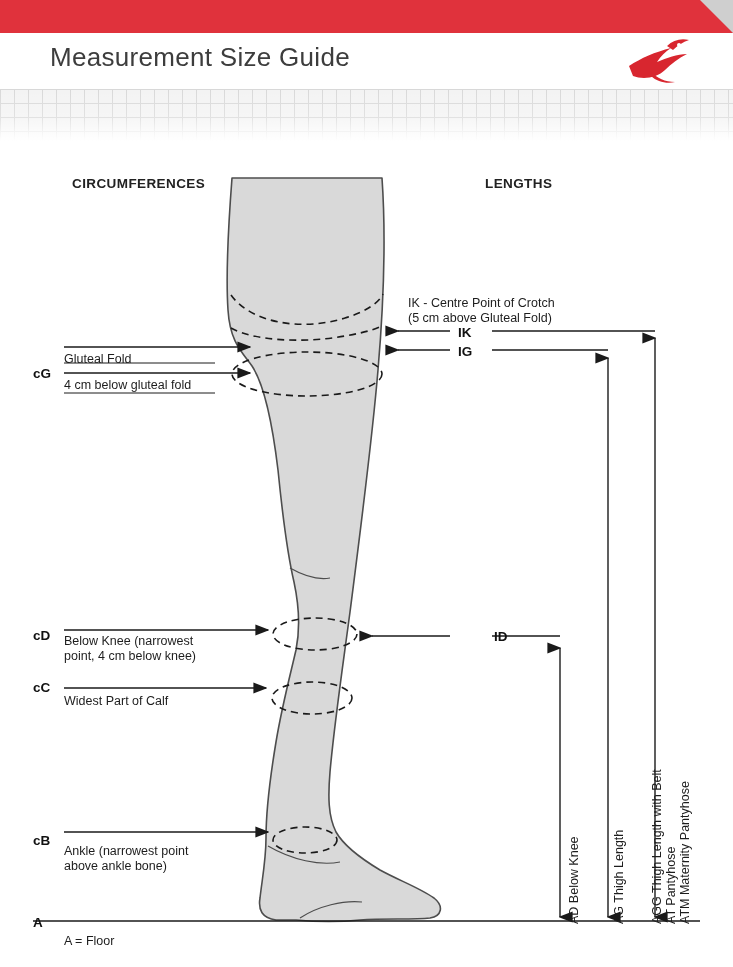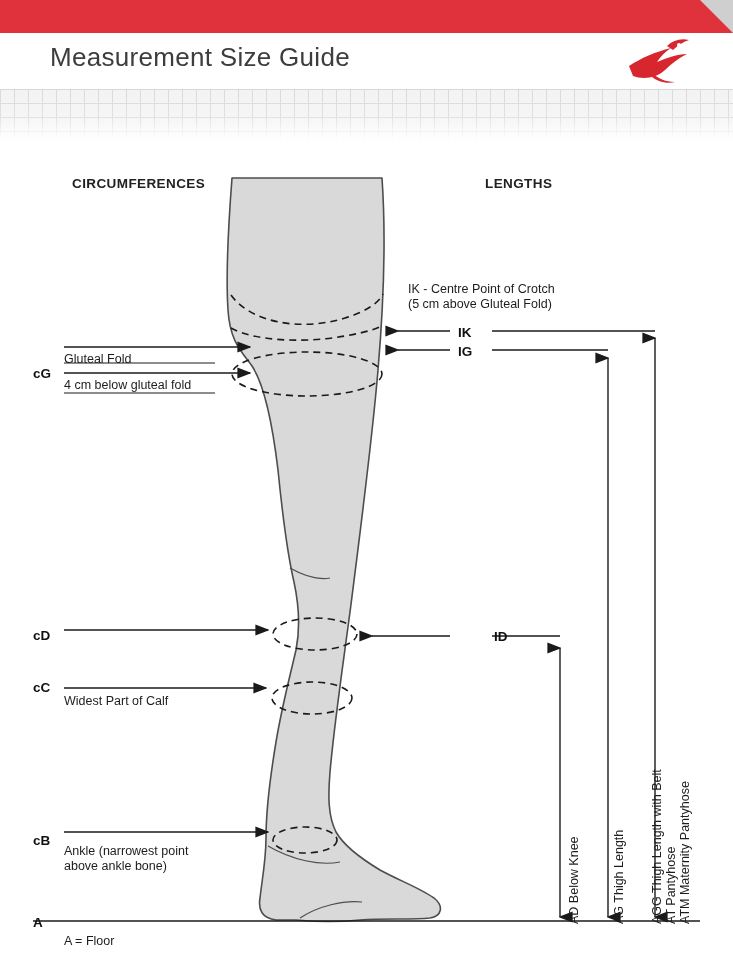--- a/index.html
+++ b/index.html
@@ -112,21 +112,21 @@
   #cd-code { left: 33px; top: 628px; }
   #cd-text { left: 64px; top: 634px; }
   #cc-code { left: 33px; top: 680px; }
   #cc-text { left: 64px; top: 694px; }
   #cb-code { left: 33px; top: 833px; }
   #cb-text { left: 64px; top: 844px; }
   #a-code  { left: 33px; top: 915px; }
   #a-text  { left: 64px; top: 934px; }
 
   
-  #ik-note { left: 408px; top: 282px; }
+  #ik-note { left: 408px; top: 296px; }
   #ik-code { left: 458px; top: 325px; }
   #ig-code { left: 458px; top: 344px; text-align: center; }
   #id-code { left: 458px; top: 629px; margin-left: 36px; }
 
   #ad-vert  { left: 581px; top: 910px; }
   #ag-vert  { left: 626px; top: 910px; }
   #agg-vert { left: 664px; top: 910px; }
   #at-vert  { left: 678px; top: 910px; }
   #atm-vert { left: 692px; top: 910px; }
 </style>
@@ -240,20 +240,22 @@
       <line x1="608" y1="358" x2="608" y2="917" marker-start="url(#arrU)" marker-end="url(#arrD)"></line>
       <line x1="655" y1="338" x2="655" y2="917" marker-start="url(#arrU)" marker-end="url(#arrD)"></line>
     </g>
   </svg>
 
   <div class="code" id="cg-code">cG</div>
   <div class="lbl" id="cg-text1">Gluteal Fold</div>
   <div class="lbl" id="cg-text2">4 cm below gluteal fold</div>
 
   <div class="code" id="cd-code">cD</div>
+  <div class="lbl" id="cd-text">Below Knee (narrowest
+point, 4 cm below knee)</div>
 
   <div class="code" id="cc-code">cC</div>
   <div class="lbl" id="cc-text">Widest Part of Calf</div>
 
   <div class="code" id="cb-code">cB</div>
   <div class="lbl" id="cb-text">Ankle (narrowest point
 above ankle bone)</div>
 
   <div class="code" id="a-code">A</div>
   <div class="lbl" id="a-text">A = Floor</div>

